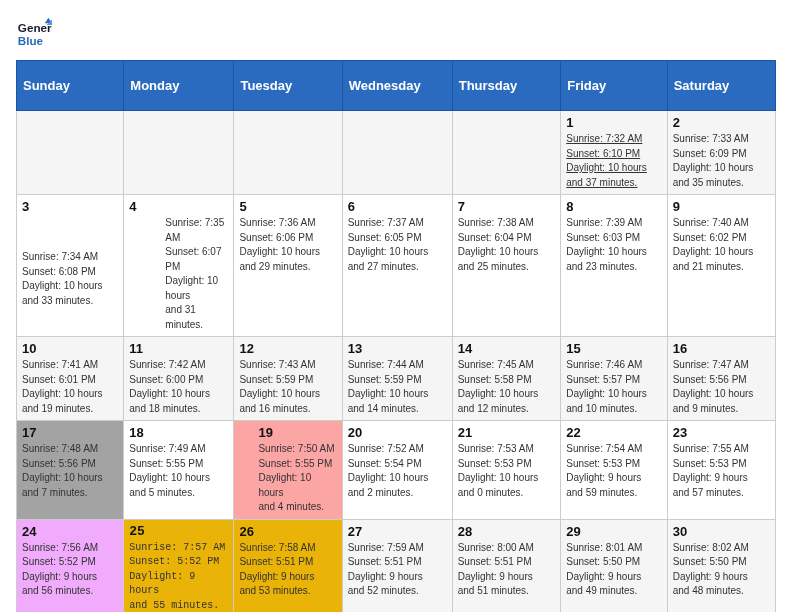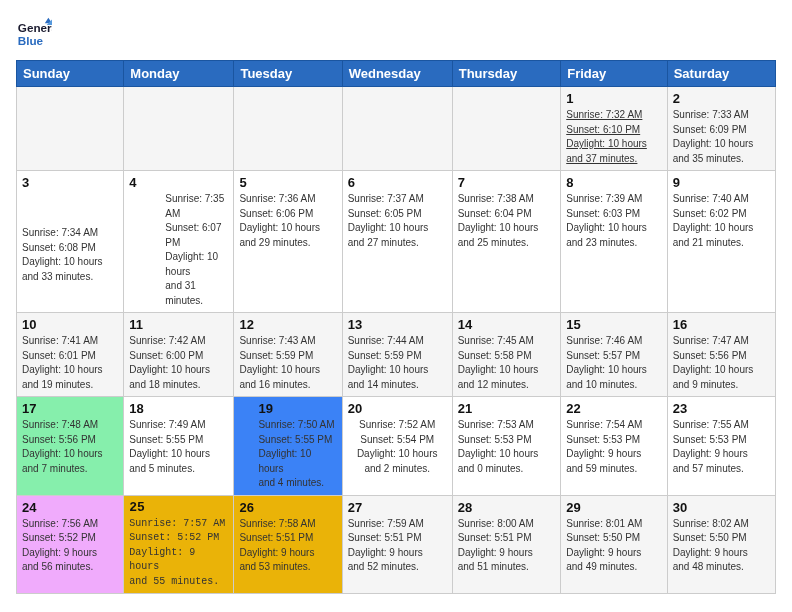--- a/index.html
+++ b/index.html
@@ -39,21 +39,21 @@
     }
     .calendar {
       width: 100%;
       border-collapse: collapse;
     }
     .calendar th {
       background: #2a6bbf;
       color: #fff;
       font-size: 13px;
       font-weight: bold;
-      padding: 5px 6px;
+      padding: 17px 6px;
       text-align: left;
       border: 1px solid #1a55a0;
     }
     .calendar td {
       vertical-align: top;
       border: 1px solid #ccc;
       padding: 4px 5px;
       width: 113px;
       min-height: 80px;
       font-size: 10.5px;
@@ -230,44 +230,44 @@
         </td>
         <td style="background: rgb(245, 245, 245);">
           <span class="day-num">16</span>
           <div class="day-info" style="white-space: pre-line;">Sunrise: 7:47 AM
 Sunset: 5:56 PM
 Daylight: 10 hours
 and 9 minutes.</div>
         </td>
       </tr>
       <tr>
-        <td style="background: #86efac;">
+        <td style="background: #a3a3a3;">
           <span class="day-num">17</span>
           <div class="day-info" style="white-space: pre-line;">Sunrise: 7:48 AM
 Sunset: 5:56 PM
 Daylight: 10 hours
 and 7 minutes.</div>
         </td>
         <td style="background: rgb(255, 255, 255);">
           <span class="day-num">18</span>
           <div class="day-info" style="white-space: pre-line;">Sunrise: 7:49 AM
 Sunset: 5:55 PM
 Daylight: 10 hours
 and 5 minutes.</div>
         </td>
-        <td style="background: #3b82f6; padding-left: 24px;">
+        <td style="background: #fca5a5; padding-left: 24px;">
           <span class="day-num">19</span>
           <div class="day-info" style="white-space: pre-line;">Sunrise: 7:50 AM
 Sunset: 5:55 PM
 Daylight: 10 hours
 and 4 minutes.</div>
         </td>
         <td style="background: rgb(255, 255, 255);">
           <span class="day-num">20</span>
-          <div class="day-info" style="white-space: pre-line; text-align: center;">Sunrise: 7:52 AM
+          <div class="day-info" style="white-space: pre-line;">Sunrise: 7:52 AM
 Sunset: 5:54 PM
 Daylight: 10 hours
 and 2 minutes.</div>
         </td>
         <td style="background: rgb(255, 255, 255);">
           <span class="day-num">21</span>
           <div class="day-info" style="white-space: pre-line;">Sunrise: 7:53 AM
 Sunset: 5:53 PM
 Daylight: 10 hours
 and 0 minutes.</div>

